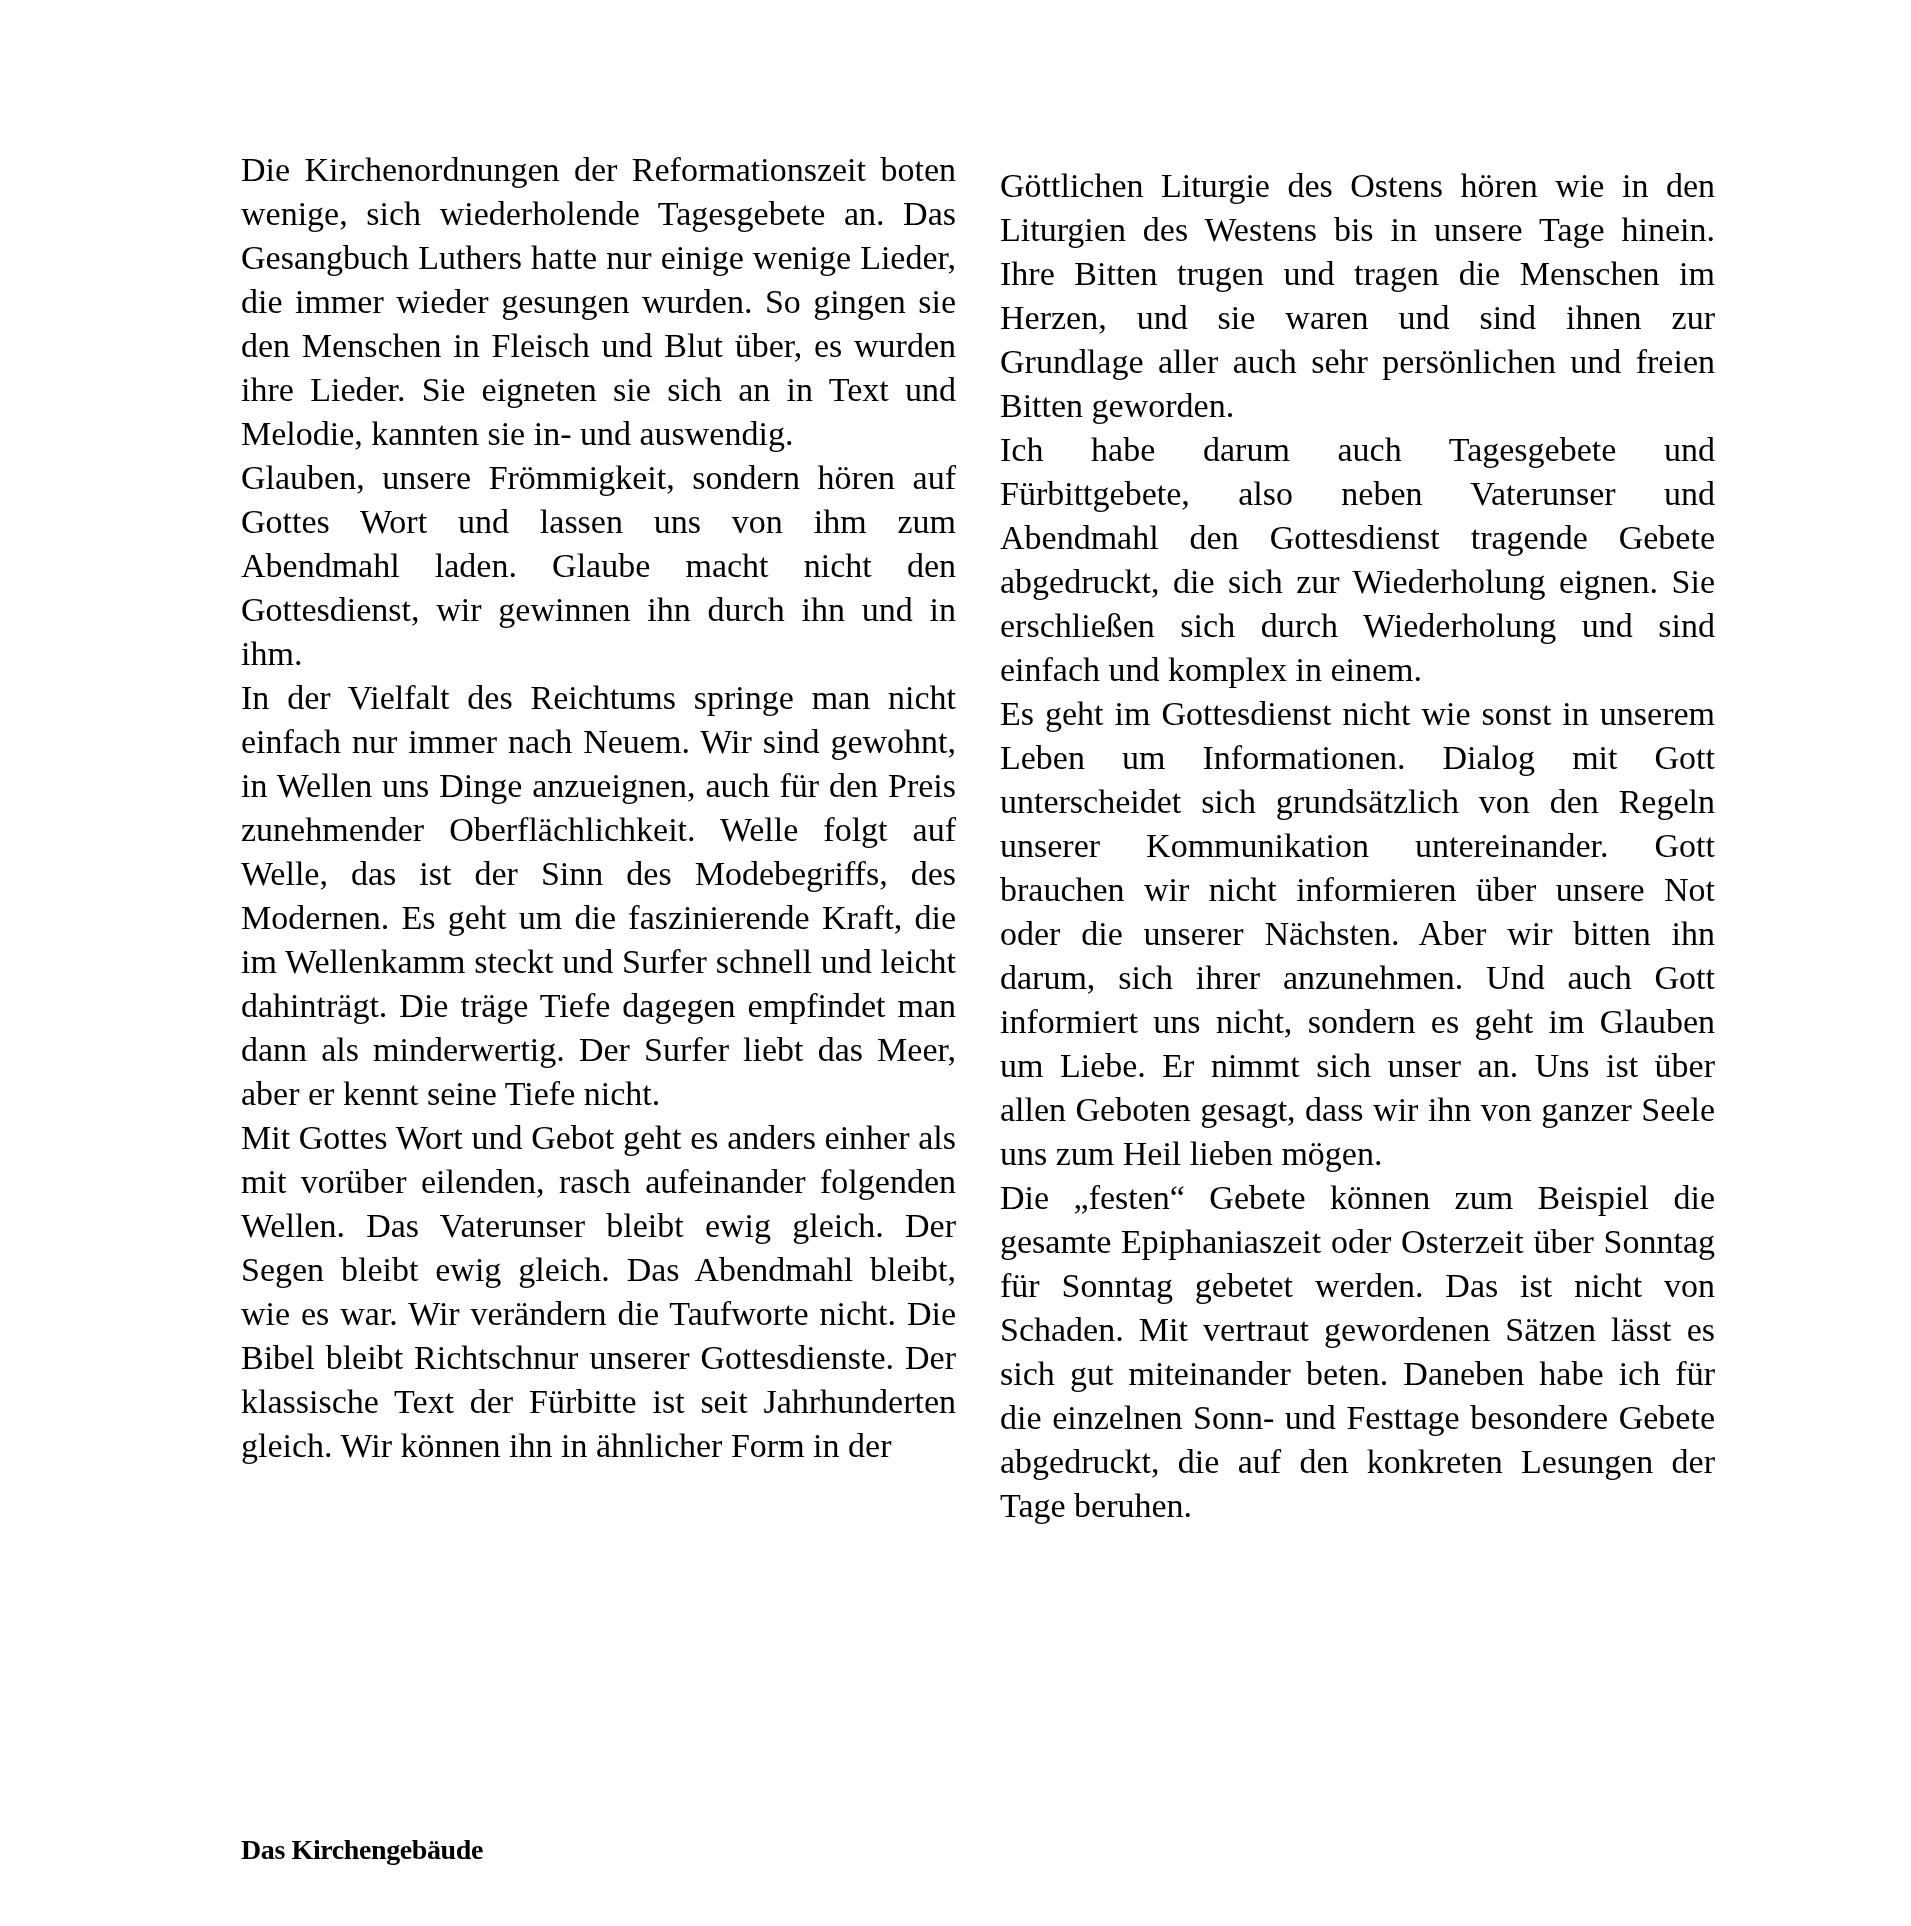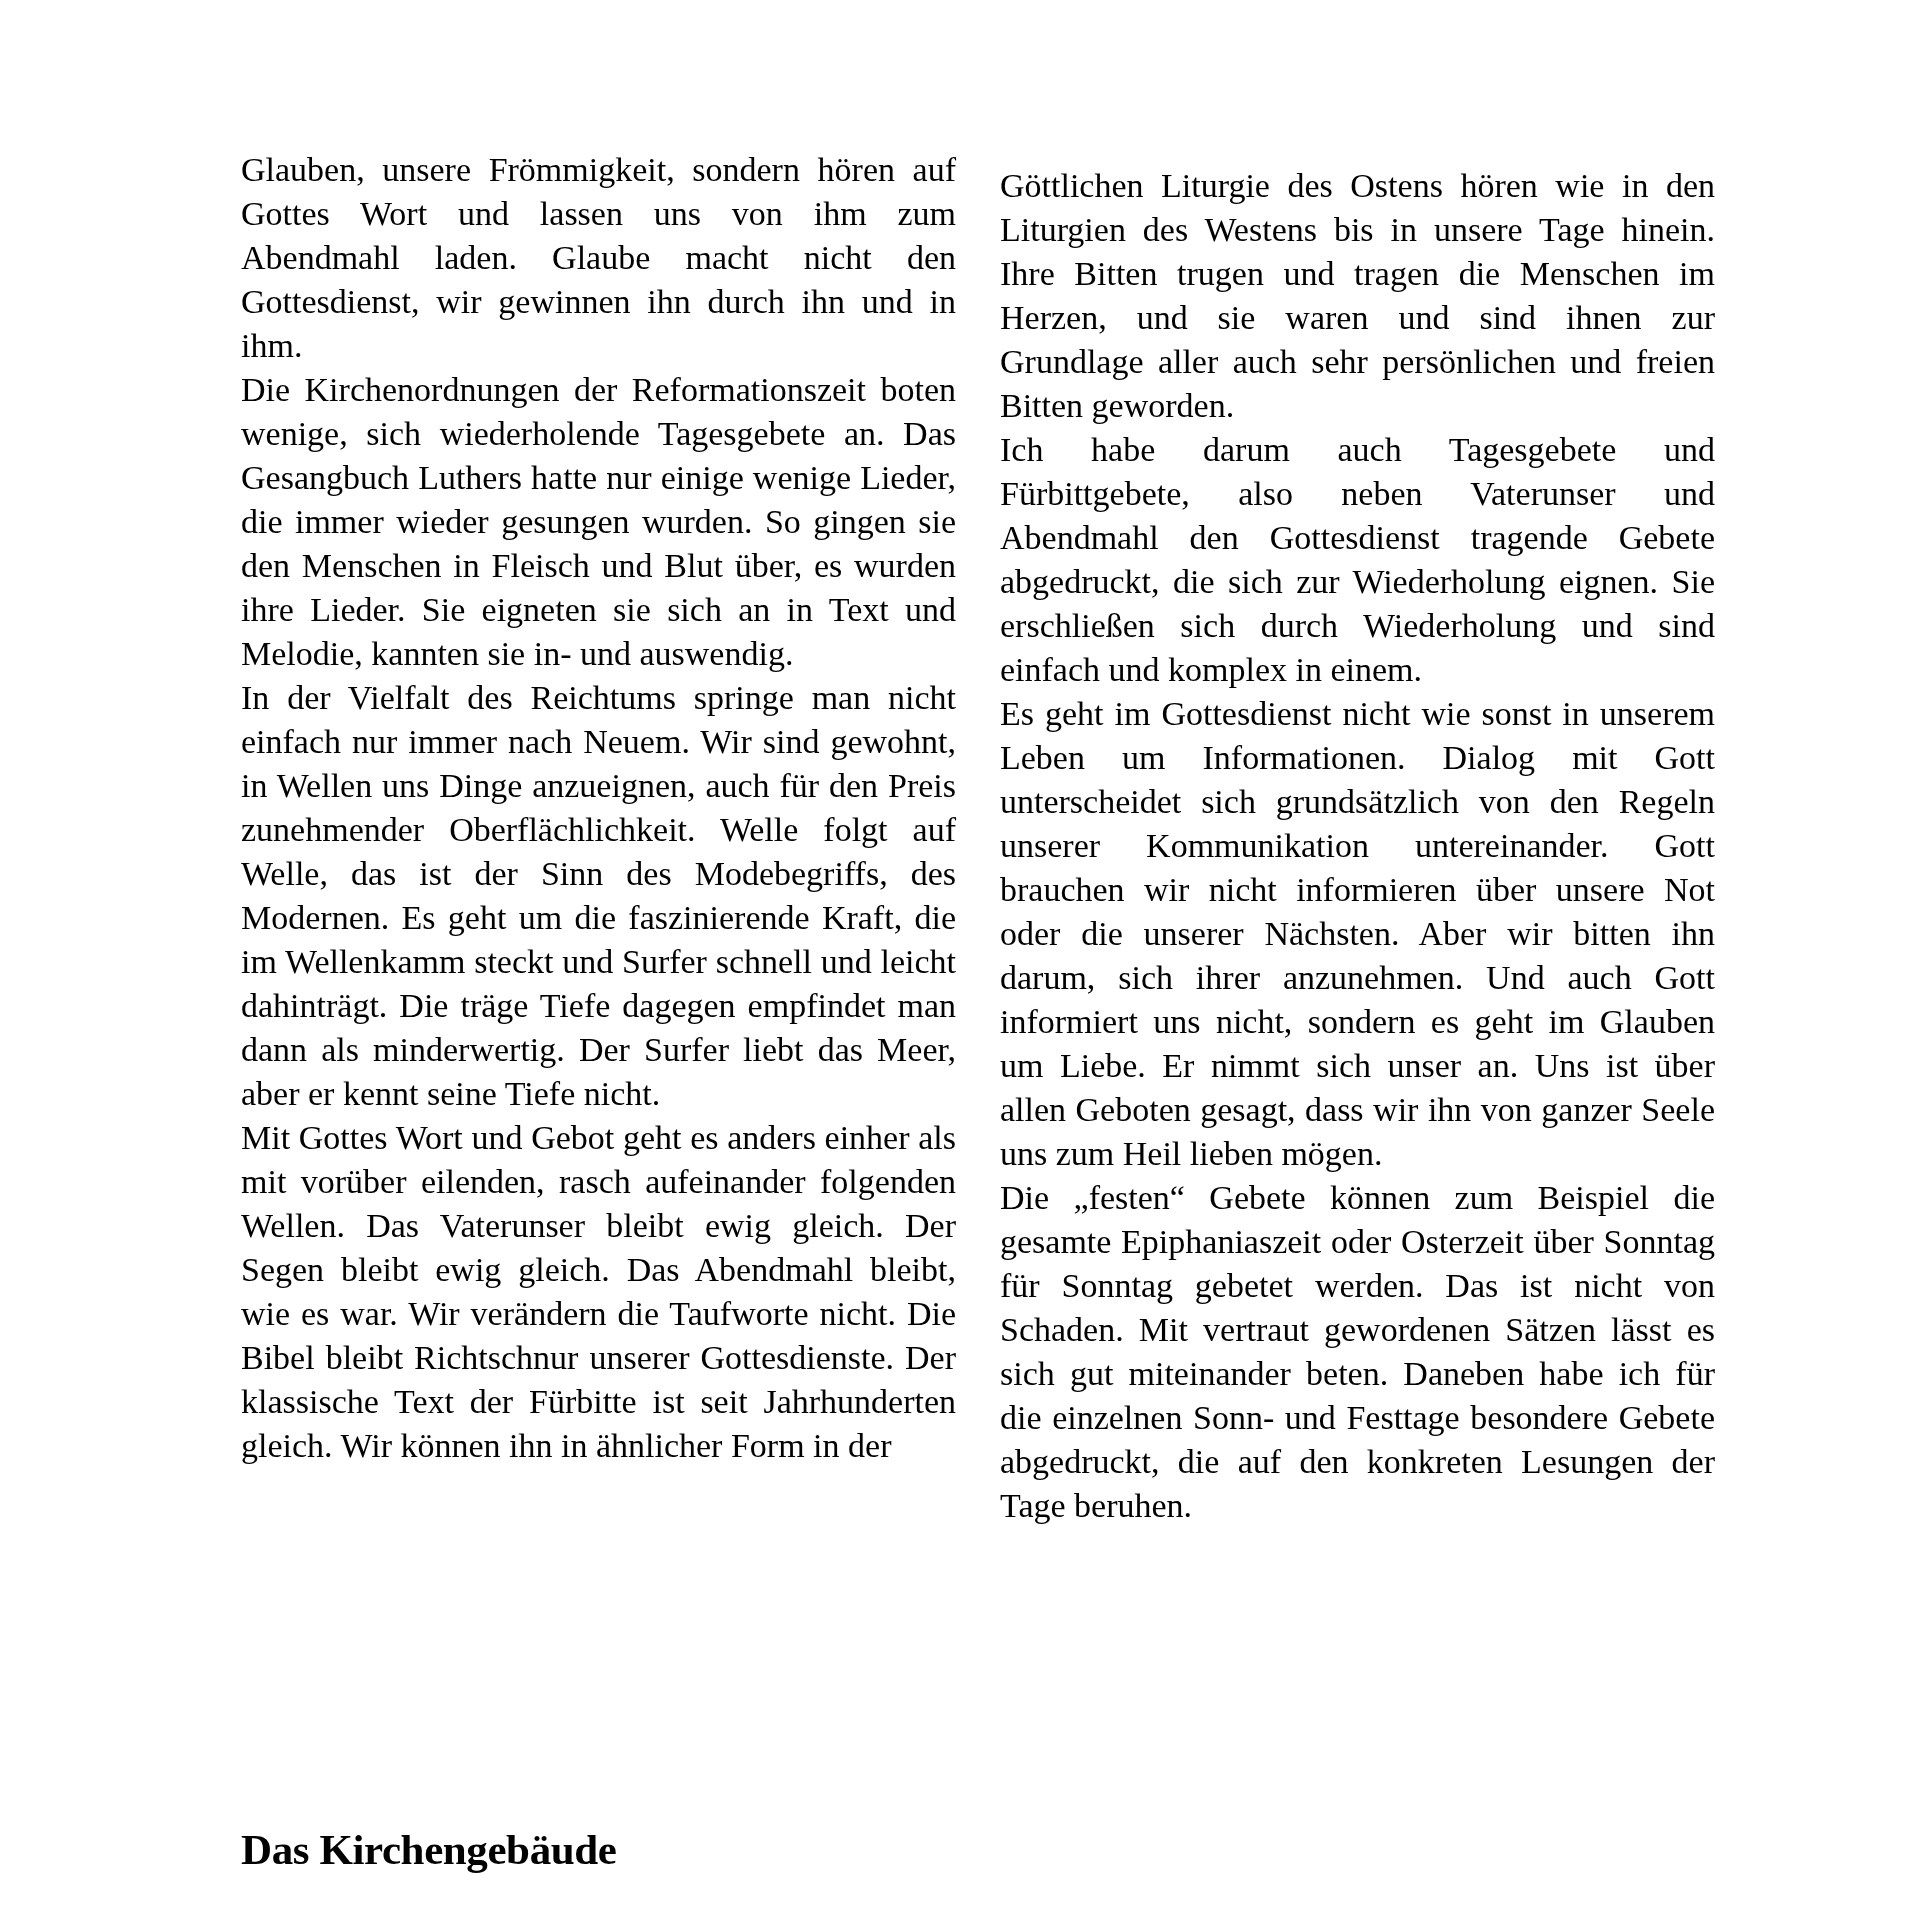--- a/index.html
+++ b/index.html
@@ -29,35 +29,35 @@
     margin: 0;
     padding: 0;
   }
   #sec1-left  { left: 241px;  top: 148px;  }
   #sec1-right { left: 1000px; top: 164px;  }
   .section-heading {
     position: absolute;
     left: 241px;
     top: 1824px;
     margin: 0;
-    font-size: 43px;
+    font-size: 28px;
     line-height: 52px;
     font-weight: bold;
     letter-spacing: -0.4px;
     white-space: nowrap;
   }
 </style>
 </head>
 <body>
 
 <div class="page">
 
   <div class="col" id="sec1-left">
+    <p>Die Kirchenordnungen der Reformationszeit boten wenige, sich wiederholende Tagesgebete an. Das Gesangbuch Luthers hatte nur einige wenige Lieder, die immer wieder gesungen wurden. So gingen sie den Menschen in Fleisch und Blut über, es wurden ihre Lieder. Sie eigneten sie sich an in Text und Melodie, kannten sie in- und auswendig.</p>
     <p>Glauben, unsere Frömmigkeit, sondern hören auf Gottes Wort und lassen uns von ihm zum Abendmahl laden. Glaube macht nicht den Gottesdienst, wir gewinnen ihn durch ihn und in ihm.</p>
-    <p>Die Kirchenordnungen der Reformationszeit boten wenige, sich wiederholende Tagesgebete an. Das Gesangbuch Luthers hatte nur einige wenige Lieder, die immer wieder gesungen wurden. So gingen sie den Menschen in Fleisch und Blut über, es wurden ihre Lieder. Sie eigneten sie sich an in Text und Melodie, kannten sie in- und auswendig.</p>
     <p>In der Vielfalt des Reichtums springe man nicht einfach nur immer nach Neuem. Wir sind gewohnt, in Wellen uns Dinge anzueignen, auch für den Preis zunehmender Oberflächlichkeit. Welle folgt auf Welle, das ist der Sinn des Modebegriffs, des Modernen. Es geht um die faszinierende Kraft, die im Wellenkamm steckt und Surfer schnell und leicht dahinträgt. Die träge Tiefe dagegen empfindet man dann als minderwertig. Der Surfer liebt das Meer, aber er kennt seine Tiefe nicht.</p>
     <p>Mit Gottes Wort und Gebot geht es anders einher als mit vorüber eilenden, rasch aufeinander folgenden Wellen. Das Vaterunser bleibt ewig gleich. Der Segen bleibt ewig gleich. Das Abendmahl bleibt, wie es war. Wir verändern die Taufworte nicht. Die Bibel bleibt Richtschnur unserer Gottesdienste. Der klassische Text der Fürbitte ist seit Jahrhunderten gleich. Wir können ihn in ähnlicher Form in der</p>
   </div>
 
   <div class="col" id="sec1-right">
     <p>Göttlichen Liturgie des Ostens hören wie in den Liturgien des Westens bis in unsere Tage hinein. Ihre Bitten trugen und tragen die Menschen im Herzen, und sie waren und sind ihnen zur Grundlage aller auch sehr persönlichen und freien Bitten geworden.</p>
     <p>Ich habe darum auch Tagesgebete und Fürbittgebete, also neben Vaterunser und Abendmahl den Gottesdienst tragende Gebete abgedruckt, die sich zur Wiederholung eignen. Sie erschließen sich durch Wiederholung und sind einfach und komplex in einem.</p>
     <p>Es geht im Gottesdienst nicht wie sonst in unserem Leben um Informationen. Dialog mit Gott unterscheidet sich grundsätzlich von den Regeln unserer Kommunikation untereinander. Gott brauchen wir nicht informieren über unsere Not oder die unserer Nächsten. Aber wir bitten ihn darum, sich ihrer anzunehmen. Und auch Gott informiert uns nicht, sondern es geht im Glauben um Liebe. Er nimmt sich unser an. Uns ist über allen Geboten gesagt, dass wir ihn von ganzer Seele uns zum Heil lieben mögen.</p>
     <p>Die „festen“ Gebete können zum Beispiel die gesamte Epiphaniaszeit oder Osterzeit über Sonntag für Sonntag gebetet werden. Das ist nicht von Schaden. Mit vertraut gewordenen Sätzen lässt es sich gut miteinander beten. Daneben habe ich für die einzelnen Sonn- und Festtage besondere Gebete abgedruckt, die auf den konkreten Lesungen der Tage beruhen.</p>
   </div>

